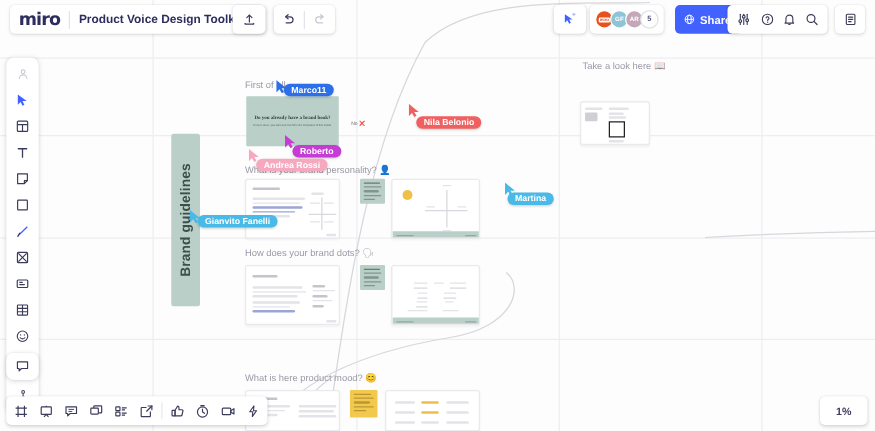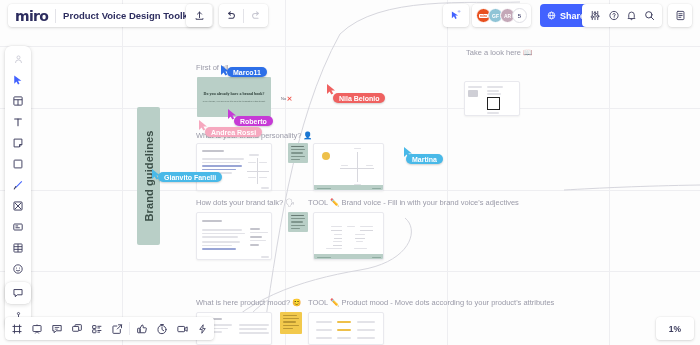--- a/index.html
+++ b/index.html
@@ -250,22 +250,21 @@
       <div style="position:absolute; left:26px; top:24px; width:34px; height:1px; background:#d8d8de;"></div>
       <div class="skel" style="left:40px; top:4px; width:7px; height:1.2px;"></div>
       <div class="skel" style="left:27px; top:21px; width:7px; height:1.2px;"></div>
       <div class="skel" style="left:52px; top:21px; width:7px; height:1.2px;"></div>
       <div class="skel" style="left:40px; top:40px; width:7px; height:1.2px;"></div>
       <div class="green-banner" style="left:0; top:41px; width:71px; height:7px; border-radius:0;"></div>
       <div class="skel" style="left:3px; top:43.5px; width:14px; height:1.5px; background:#8faba1;"></div>
       <div class="skel" style="left:58px; top:43.5px; width:9px; height:1.5px; background:#8faba1;"></div>
     </div>
 
-    <div class="frame-label" style="left:196px; top:198px;">How dots your brand talk? 🗣</div>
-    <div class="frame-label" style="left:308px; top:198px;">TOOL ✏️  Brand voice - Fill in with your brand voice's adjectives</div>
+    <div class="frame-label" style="left:196px; top:198px;">How does your brand dots? 🗣</div>
 
     <div class="card" style="left:196px; top:212px; width:76px; height:48px;">
       <div class="skel dark" style="left:5px; top:7px; width:20px; height:2.4px;"></div>
       <div class="skel" style="left:5px; top:16px; width:40px; height:1.5px;"></div>
       <div class="skel" style="left:5px; top:19.5px; width:43px; height:1.5px;"></div>
       <div class="skel" style="left:5px; top:23px; width:36px; height:1.5px;"></div>
       <div class="skel" style="left:5px; top:28px; width:38px; height:1.5px;"></div>
       <div class="skel" style="left:5px; top:31.5px; width:30px; height:1.5px;"></div>
       <div class="skel link" style="left:5px; top:35px; width:34px; height:1.5px;"></div>
       <div class="skel dark" style="left:53px; top:15px; width:10px; height:1.6px;"></div>
@@ -298,21 +297,20 @@
       <div class="skel" style="left:42px; top:28px; width:7px; height:1.4px;"></div>
       <div style="position:absolute; left:19px; top:31.5px; width:9px; height:1px; background:#d8d8de;"></div>
       <div class="skel" style="left:12px; top:35px; width:16px; height:1.4px;"></div>
       <div class="skel" style="left:40px; top:35px; width:13px; height:1.4px;"></div>
       <div class="green-banner" style="left:0; top:41px; width:71px; height:7px; border-radius:0;"></div>
       <div class="skel" style="left:3px; top:43.5px; width:14px; height:1.5px; background:#8faba1;"></div>
       <div class="skel" style="left:58px; top:43.5px; width:9px; height:1.5px; background:#8faba1;"></div>
     </div>
 
     <div class="frame-label" style="left:196px; top:298px;">What is here product mood? 😊</div>
-    <div class="frame-label" style="left:308px; top:298px;">TOOL ✏️  Product mood - Move dots according to your product's attributes</div>
 
     <div class="card" style="left:196px; top:312px; width:76px; height:33px;">
       <div class="skel dark" style="left:5px; top:5px; width:20px; height:2.2px;"></div>
       <div class="skel" style="left:5px; top:11px; width:30px; height:1.5px;"></div>
       <div class="skel" style="left:5px; top:14.5px; width:26px; height:1.5px;"></div>
       <div class="skel" style="left:5px; top:18px; width:20px; height:1.5px;"></div>
       <div class="skel" style="left:42px; top:11px; width:30px; height:1.5px;"></div>
       <div class="skel" style="left:42px; top:15px; width:28px; height:1.5px;"></div>
       <div class="skel" style="left:42px; top:19px; width:30px; height:1.5px;"></div>
       <div style="position:absolute; left:0px; top:8px; width:10px; height:10px; background:#4b4b8c; border-radius:1px;"></div>

